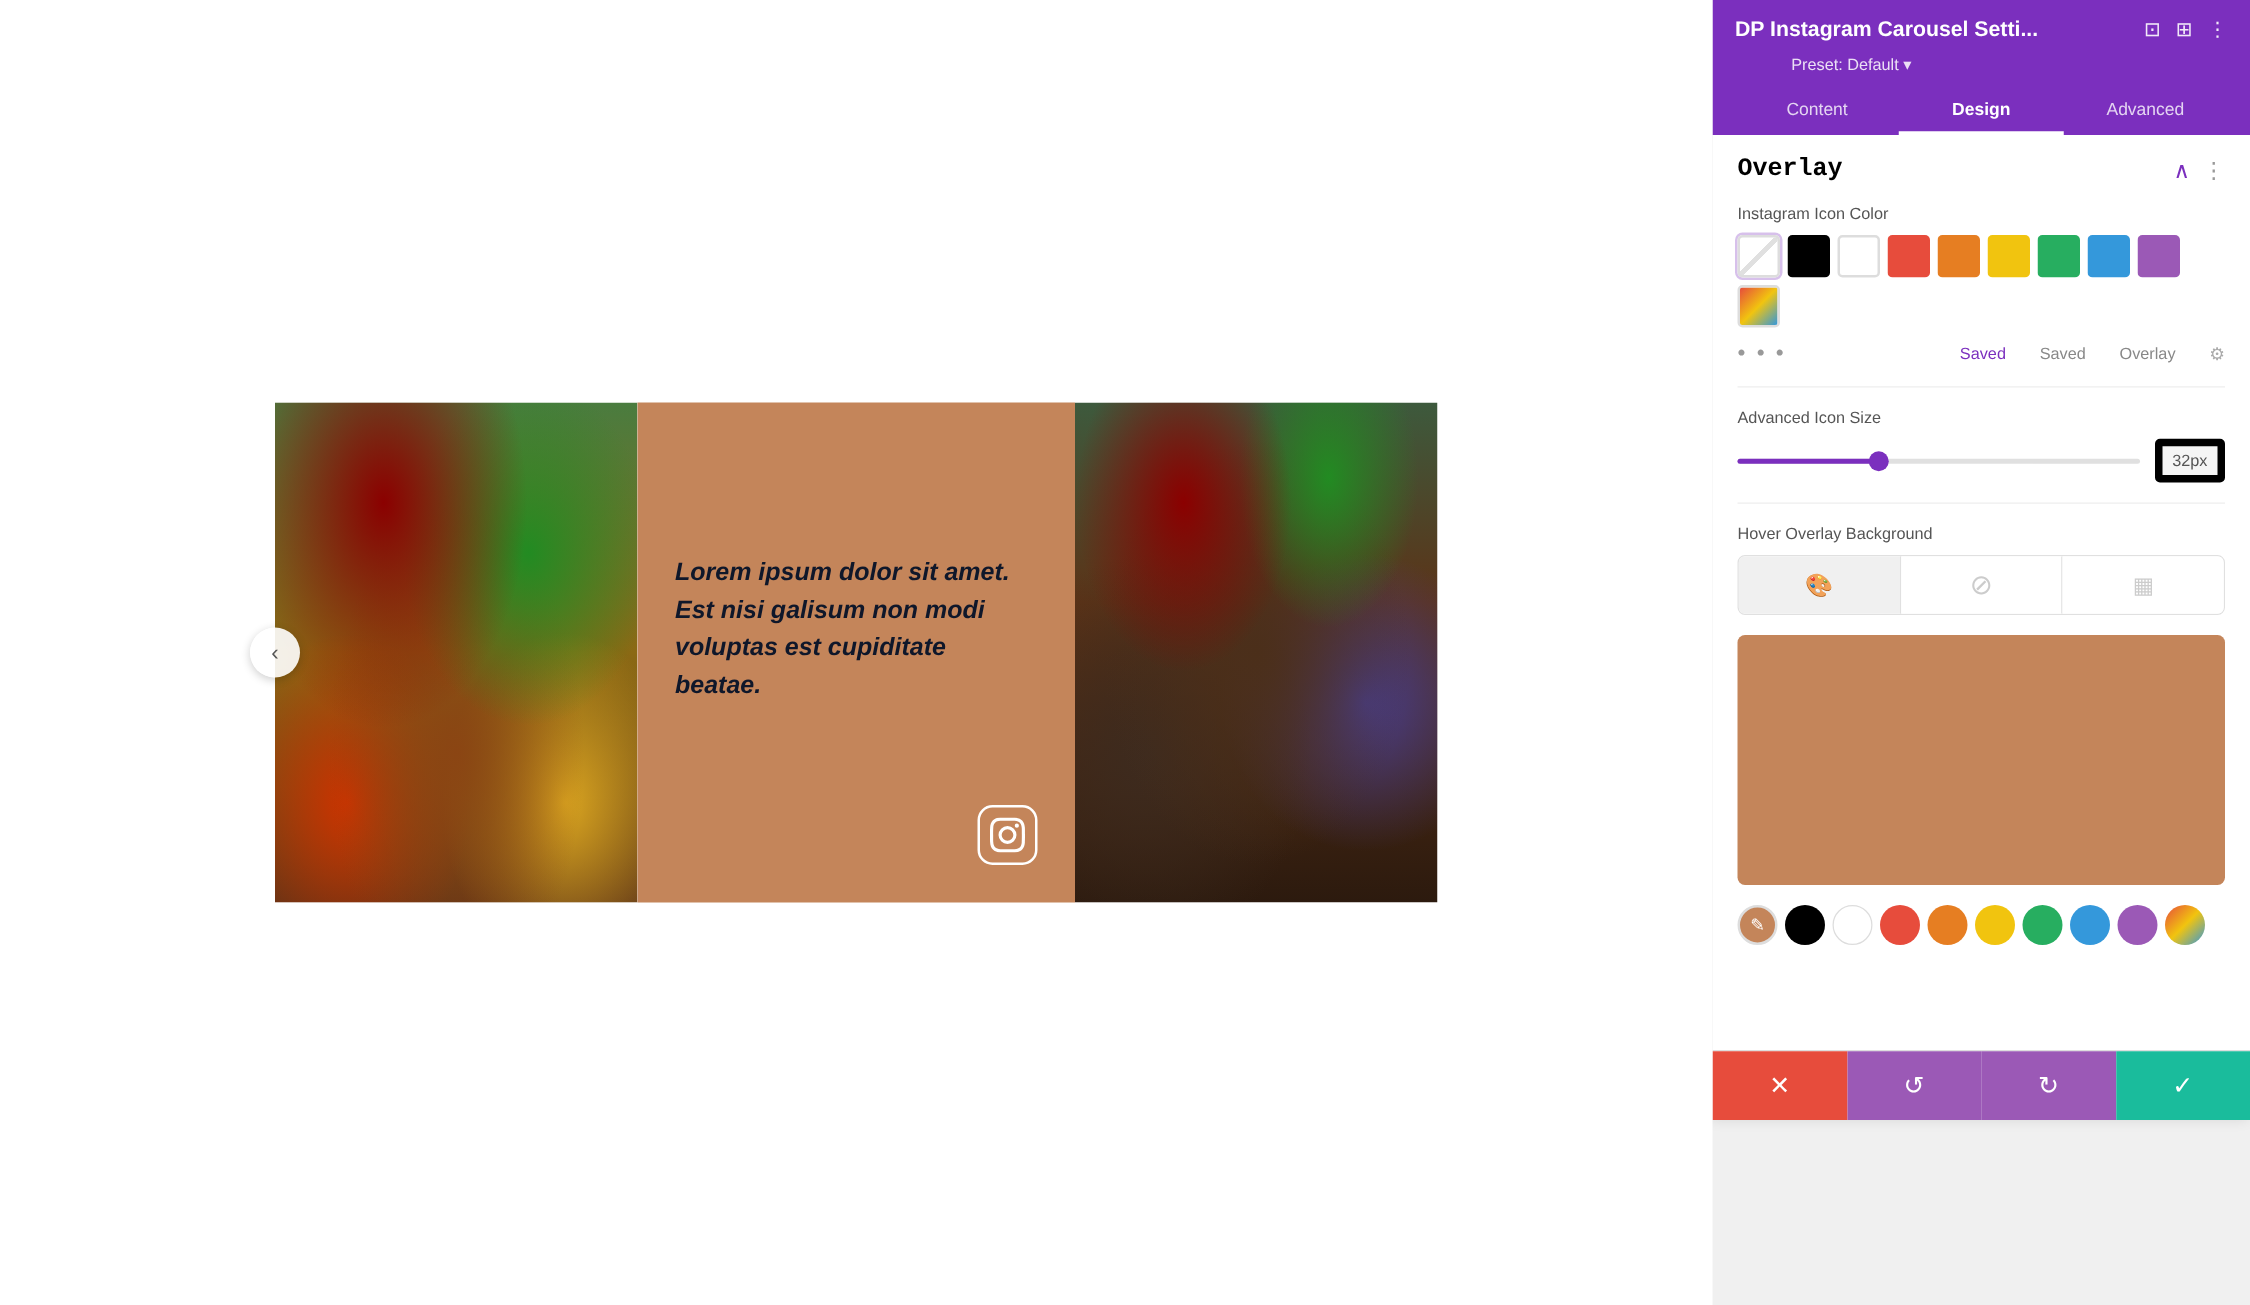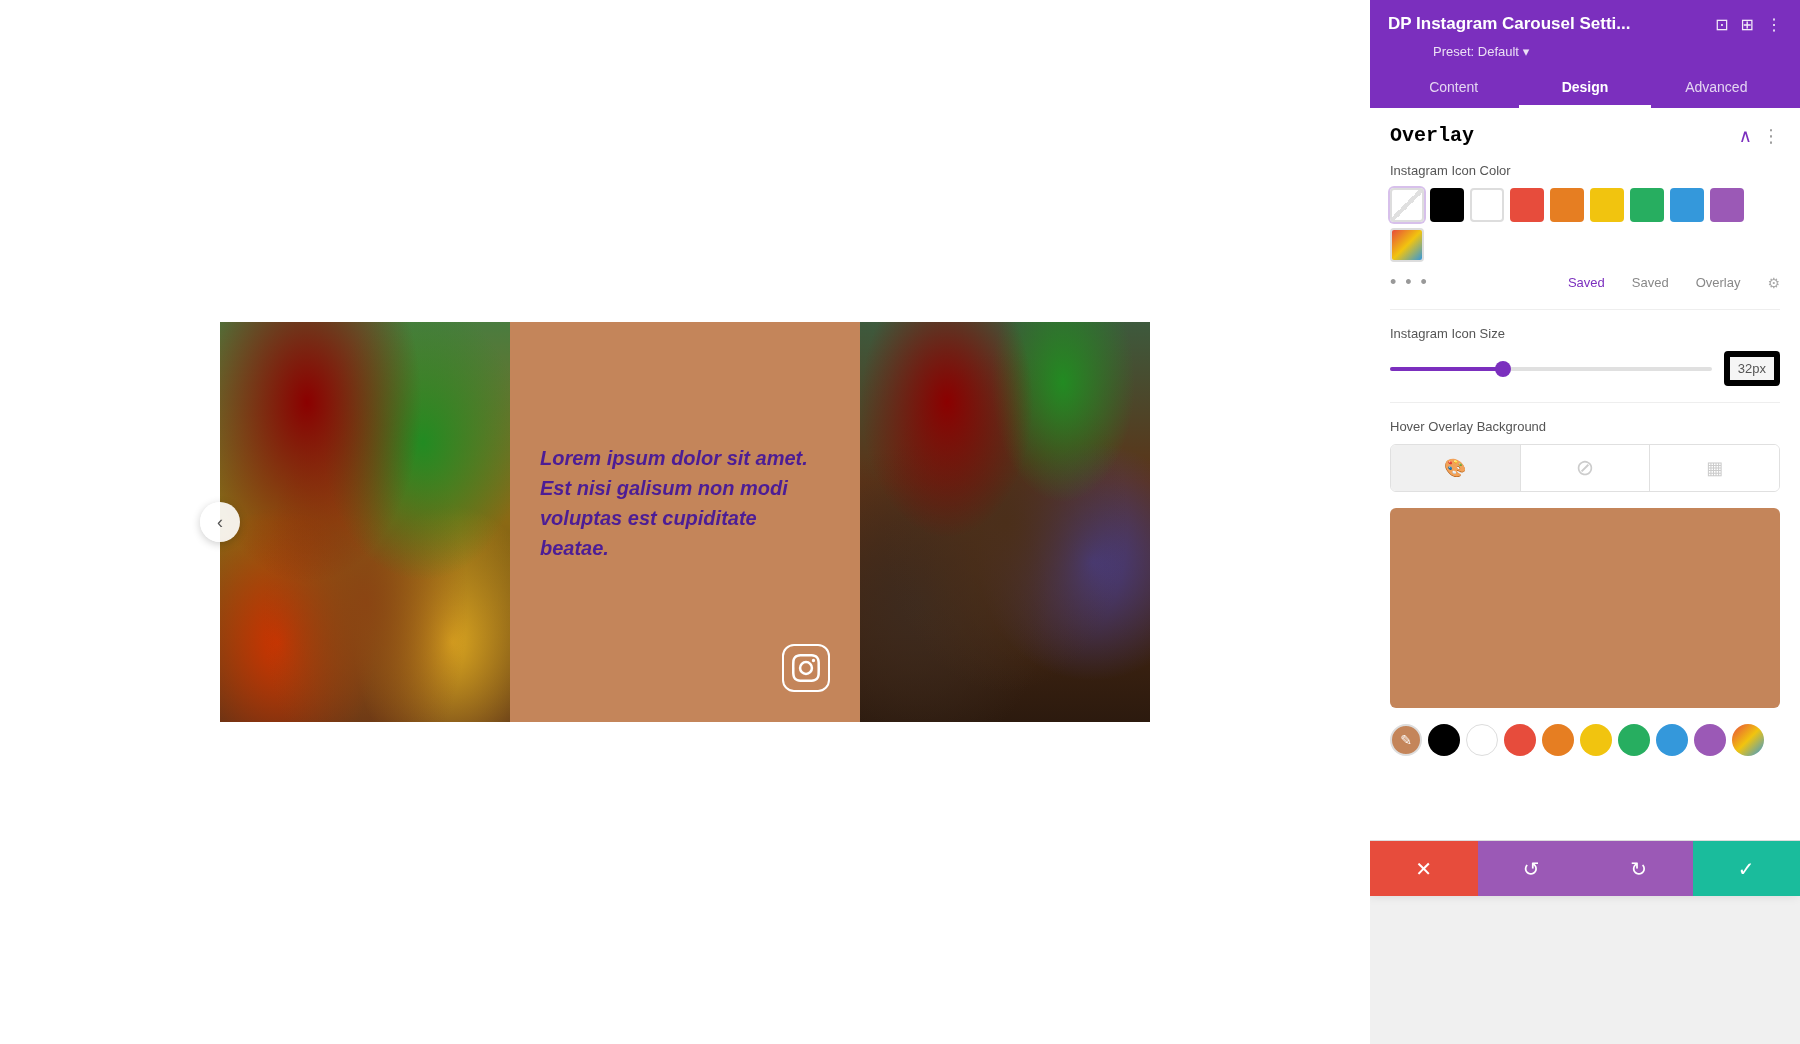--- a/index.html
+++ b/index.html
@@ -80,21 +80,21 @@
       background: #C4855A;
       display: flex;
       flex-direction: column;
       align-items: center;
       justify-content: space-between;
       padding: 40px 30px 30px;
       position: relative;
     }
 
     .slide-2-text {
-      color: #4c1d95;
+      color: #0f172a;
       font-style: italic;
       font-weight: 700;
       font-size: 20px;
       line-height: 1.5;
       text-align: left;
       align-self: flex-start;
       margin-top: auto;
       margin-bottom: auto;
     }
 
@@ -576,21 +576,21 @@
         <div class="color-tab-group">
           <span class="color-tab">Saved</span>
           <span class="color-tab inactive">Saved</span>
           <span class="color-tab inactive">Overlay</span>
           <span class="color-settings-icon">⚙</span>
         </div>
       </div>
 
       <div class="divider"></div>
 
-      <div class="field-label">Instagram Icon Size</div>
+      <div class="field-label">Advanced Icon Size</div>
 
       <div class="slider-row">
         <div class="slider-track">
           <div class="slider-fill"></div>
           <div class="slider-thumb"></div>
         </div>
         <div class="slider-value">32px</div>
       </div>
 
       <div class="divider"></div>

